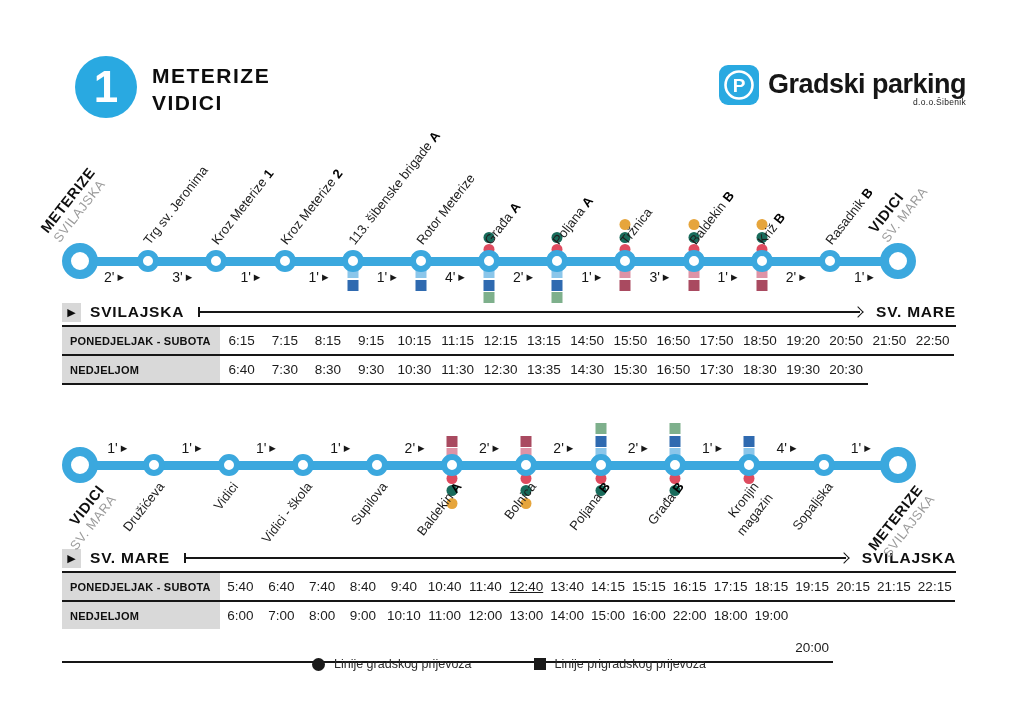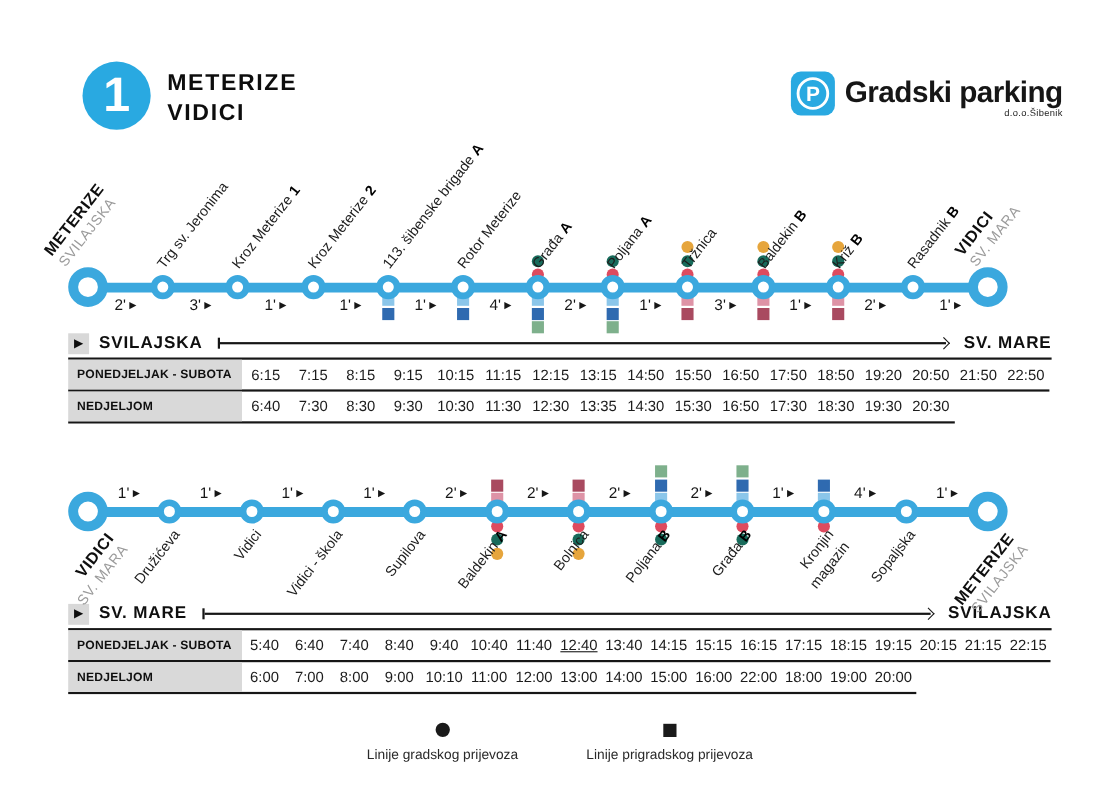--- a/index.html
+++ b/index.html
@@ -48,21 +48,21 @@
                 transform:rotate(45deg);margin-left:-6px;flex:none;}
   .tt-row{display:flex;width:max-content;border-bottom:2px solid #161616;}
   .tt-rowlabel{width:158px;height:27px;background:#d9d9d9;display:flex;align-items:center;
                padding-left:8px;box-sizing:border-box;font-size:11px;font-weight:bold;
                letter-spacing:0.2px;color:#0f0f0f;flex:none;}
   .tt-cell{height:27px;display:flex;align-items:center;justify-content:center;
            font-size:13.5px;color:#1c1c1c;flex:none;}
   
   .legend{position:absolute;top:657px;left:0;right:0;display:flex;justify-content:center;
           gap:62px;align-items:center;}
-  .legend-item{display:flex;align-items:center;gap:9px;font-size:12.5px;color:#2a2a2a;flex-direction:column;}
+  .legend-item{display:flex;align-items:center;gap:9px;font-size:12.5px;color:#2a2a2a;}
   .legend-dot{width:13px;height:13px;border-radius:50%;background:#1a1a1a;}
   .legend-sq{width:12px;height:12px;background:#1a1a1a;}
 </style>
 </head>
 <body>
 
 <div class="sheet" id="sheet">
 
   <div class="badge" id="badge" style="background: rgb(41, 169, 225);">1</div>
   <div class="title">
@@ -360,21 +360,21 @@
         <div class="tt-cell" style="width: 40.85px;">10:10</div>
         <div class="tt-cell" style="width: 40.85px;">11:00</div>
         <div class="tt-cell" style="width: 40.85px;">12:00</div>
         <div class="tt-cell" style="width: 40.85px;">13:00</div>
         <div class="tt-cell" style="width: 40.85px;">14:00</div>
         <div class="tt-cell" style="width: 40.85px;">15:00</div>
         <div class="tt-cell" style="width: 40.85px;">16:00</div>
         <div class="tt-cell" style="width: 40.85px;">22:00</div>
         <div class="tt-cell" style="width: 40.85px;">18:00</div>
         <div class="tt-cell" style="width: 40.85px;">19:00</div>
-        <div class="tt-cell" style="width: 40.85px;">20:00</div>
+        <div class="tt-cell" style="width: 40.85px; margin-top: 32px;">20:00</div>
       </div>
     </div>
     <div class="legend">
       <div class="legend-item">
         <div class="legend-dot"></div>
         <div>Linije gradskog prijevoza</div>
       </div>
       <div class="legend-item">
         <div class="legend-sq"></div>
         <div>Linije prigradskog prijevoza</div>

